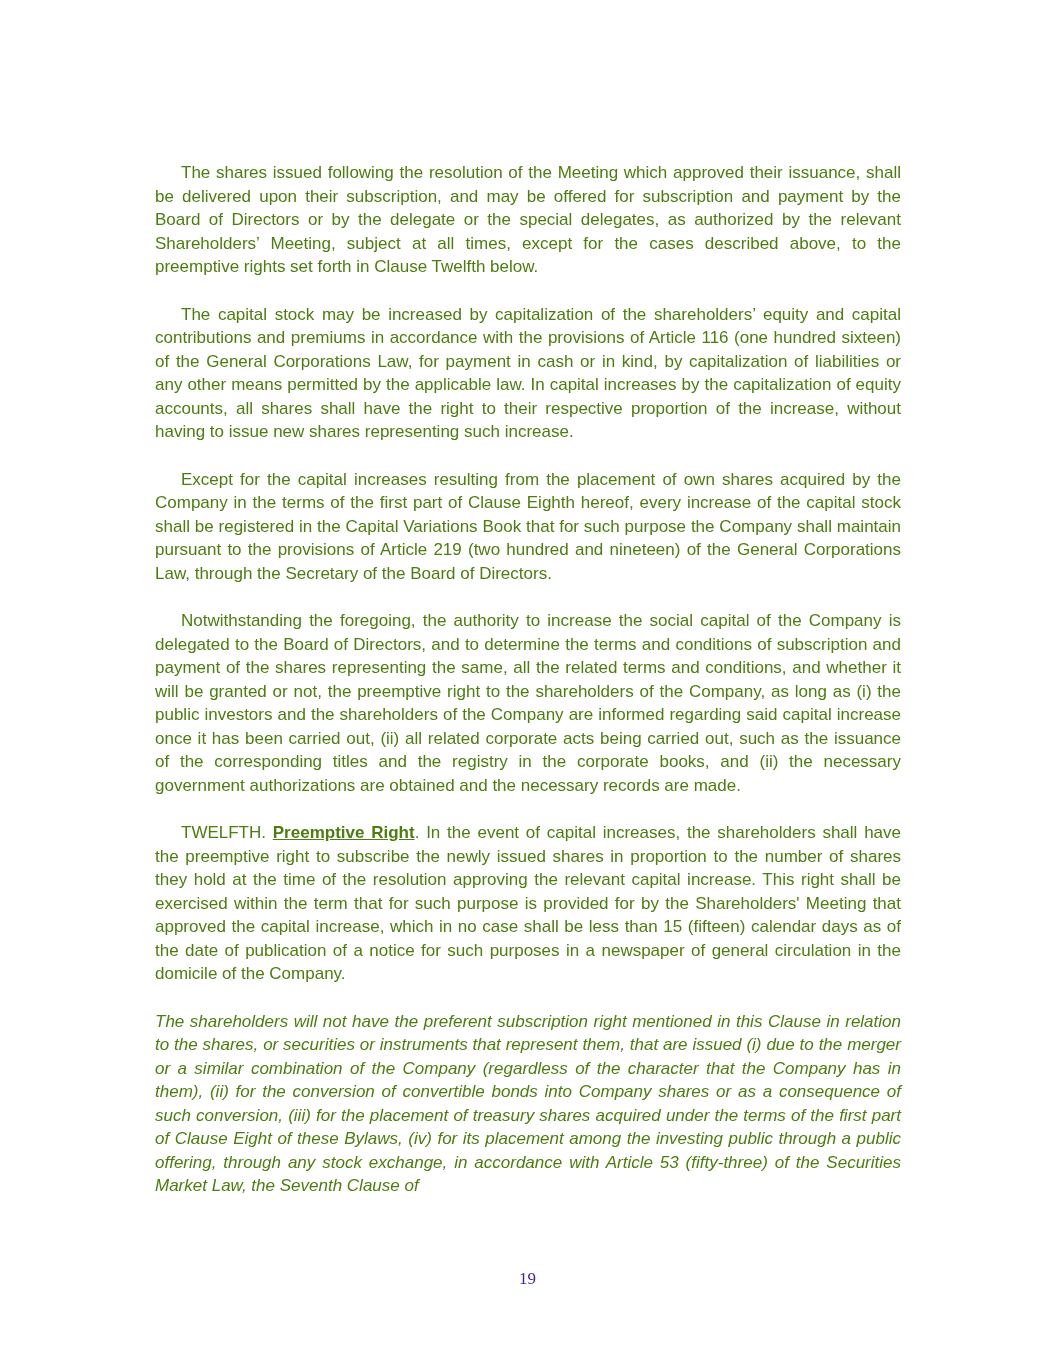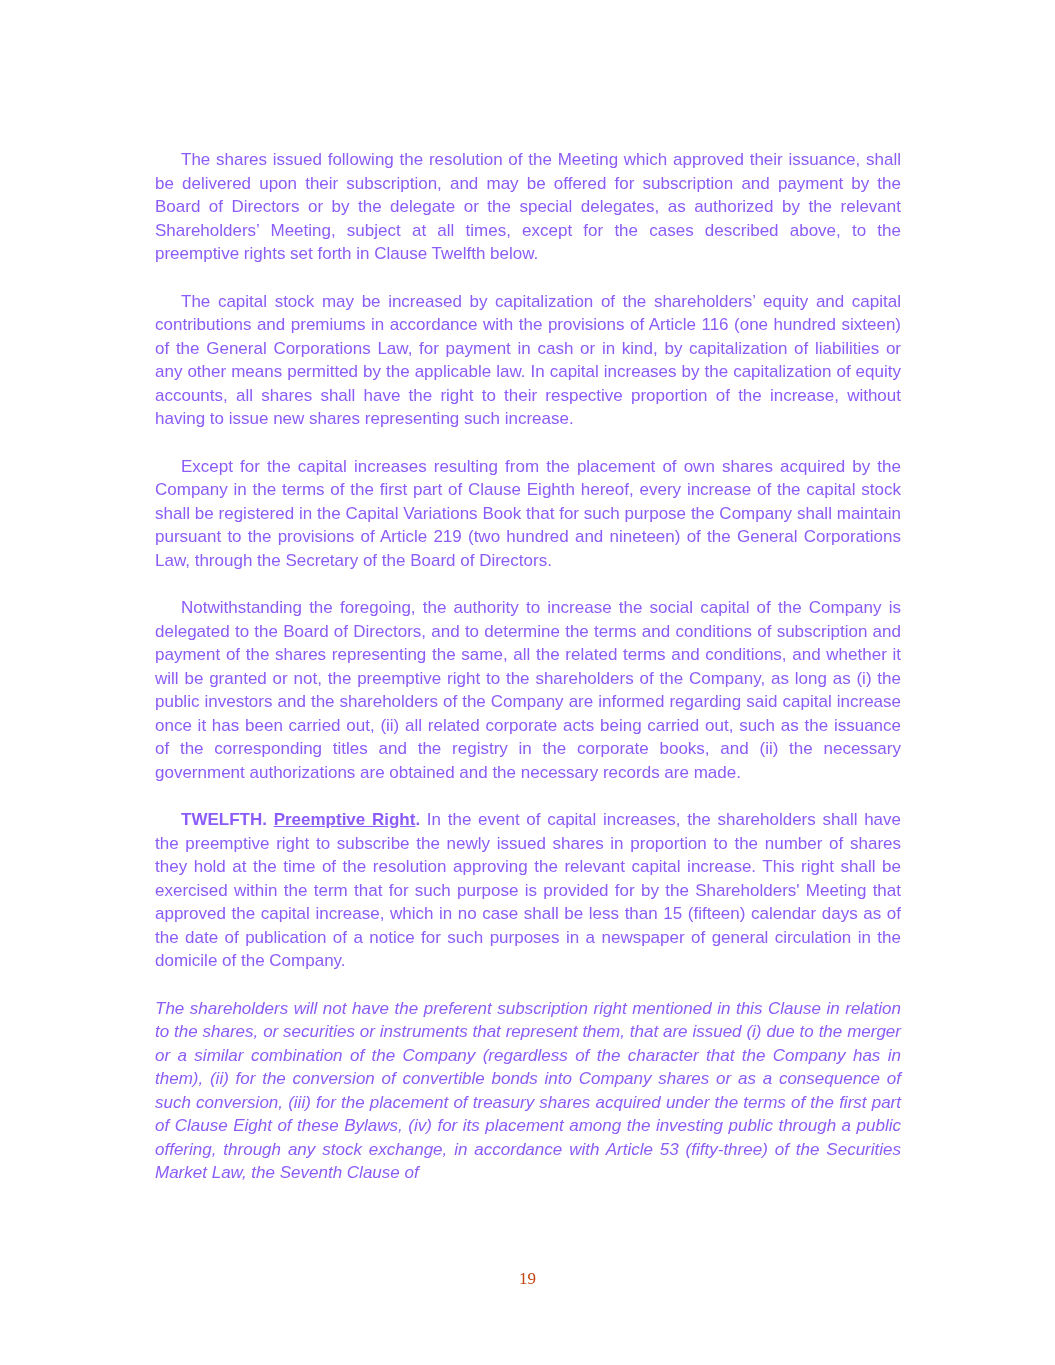--- a/index.html
+++ b/index.html
@@ -12,46 +12,46 @@
   .page {
     position: relative;
     width: 1055px;
     height: 1365px;
     background: #ffffff;
     overflow: hidden;
   }
   .content {
     position: absolute;
     left: 155px;
-    top: 148px;
+    top: 161px;
     width: 746px;
-    color: #8b5cf6;
+    color: #4d7c0f;
     font-size: 17px;
     line-height: 23.5px;
     text-align: justify;
   }
   p.para {
     margin: 0 0 24px 0;
     text-indent: 26px;
   }
   p.para.no-indent {
     text-indent: 0;
     font-style: italic;
   }
-  .b { font-weight: bold; }
+  .b { font-weight: normal; }
   .bu { font-weight: bold; text-decoration: underline; }
   .page-number {
     position: absolute;
     left: 0;
     top: 1269px;
     width: 1055px;
     text-align: center;
     font-family: "Liberation Serif", serif;
     font-size: 17px;
-    color: #c2410c;
+    color: #4c1d95;
   }
 </style>
 </head>
 <body>
 
 <div class="page">
   <div class="content">
 
     <p class="para">The shares issued following the resolution of the Meeting which approved their issuance, shall be delivered upon their subscription, and may be offered for subscription and payment by the Board of Directors or by the delegate or the special delegates, as authorized by the relevant Shareholders’ Meeting, subject at all times, except for the cases described above, to the preemptive rights set forth in Clause Twelfth below.</p>
 

